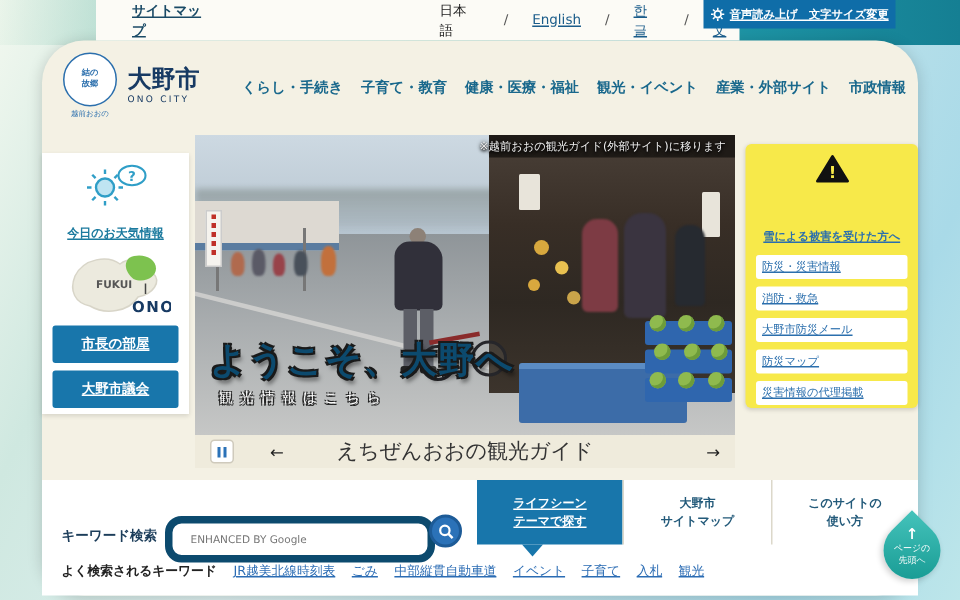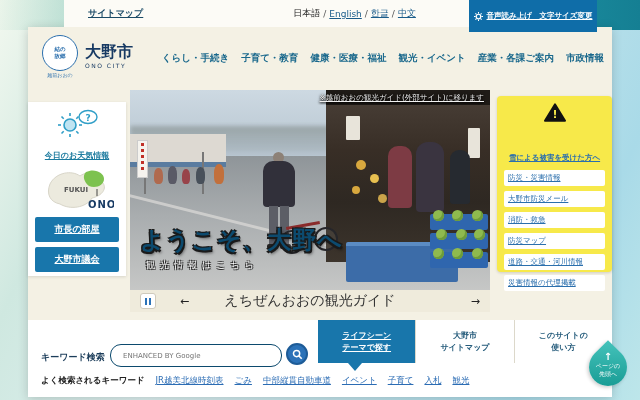--- a/index.html
+++ b/index.html
@@ -3,29 +3,29 @@
 <meta charset="utf-8">
 <style>
   html,body{margin:0;padding:0;}
   body{
     width:640px;height:400px;position:relative;overflow:hidden;
     font-family:"DejaVu Sans","Liberation Sans",sans-serif;
     background:linear-gradient(115deg,#f2f8ef 0%,#cfe8e0 18%,#dcefef 40%,#bfe2ea 65%,#a9dae8 85%,#bde6ea 100%);
   }
   .top-band{position:absolute;top:0;left:0;width:640px;height:30px;
     background:linear-gradient(90deg,rgba(190,225,205,.15) 0%,#5bb3a4 45%,#1d93a4 78%,#157f93 100%);}
-  .sheet{position:absolute;left:28px;top:27px;width:584px;height:370px;background:#f4f1e4;box-shadow:0 2px 10px rgba(0,0,0,.18);}
+  .sheet{position:absolute;left:28px;top:27px;width:584px;height:370px;background:#f4f1e4;box-shadow:0 2px 10px rgba(0,0,0,.18);border-radius:28px;}
   
   .topbar{position:absolute;left:64px;top:0;width:429px;height:27px;background:#fcfbf6;display:flex;align-items:center;z-index:6;}
   .sitemap{margin-left:24px;font-size:9px;font-weight:bold;color:#1a4a66;text-decoration:underline;cursor:pointer;}
-  .langs{margin-left:150px;font-size:9px;color:#222;display:flex;align-items:center;gap:3px;}
+  .langs{margin-left:150px;font-size:9px;color:#222;display:flex;align-items:center;gap:16px;}
   .langs .lang{color:#1a5c8a;text-decoration:underline;cursor:pointer;}
   .langs .cur{color:#222;text-decoration:none;}
   .langs .sep{color:#555;}
-  .a11y-btn{position:absolute;left:469px;top:0;width:128px;height:32px;background:#0f6da8;color:#fff;
+  .a11y-btn{position:absolute;left:469px;top:0;width:128px;height:19px;background:#0f6da8;color:#fff;
     display:flex;align-items:center;justify-content:center;gap:4px;font-size:7.5px;font-weight:bold;z-index:7;cursor:pointer;}
   .a11y-btn span{text-decoration:underline;white-space:nowrap;}
   
   .header{position:absolute;left:0;top:0;width:584px;height:63px;}
   .logo{position:absolute;left:14px;top:8px;display:flex;align-items:center;gap:7px;cursor:pointer;}
   .emblem{width:36px;text-align:center;}
   .emblem .circ{width:34px;height:34px;border-radius:50%;border:1px solid #2b6fad;background:#fff;
     display:flex;flex-direction:column;align-items:center;justify-content:center;color:#2b6fad;}
   .emblem .circ .t{font-size:5.5px;font-weight:bold;line-height:1.2;}
   .emblem .cap{font-size:5px;color:#2b6fad;margin-top:1px;white-space:nowrap;}
@@ -65,21 +65,21 @@
   .man .leg{position:absolute;top:54px;width:9px;height:38px;background:#5c5e66;}
   .man .leg.l{left:7px;}.man .leg.r{left:18px;}
   .man .shoe{position:absolute;top:92px;width:11px;height:5px;background:#222;border-radius:2px;}
   .man .shoe.l{left:5px;}.man .shoe.r{left:18px;}
   .wheel{position:absolute;border:2.5px solid #26262a;border-radius:50%;width:20px;height:20px;background:rgba(255,255,255,.08);}
   .bike-frame{position:absolute;width:34px;height:3px;background:#8a2b2b;transform:rotate(-10deg);}
   .tarp{position:absolute;left:216px;top:152px;width:112px;height:36px;background:#3c6ca8;border-top:4px solid #5b8cc4;border-radius:2px;}
   .crates{position:absolute;left:300px;top:124px;width:58px;}
   .crate{position:relative;width:58px;height:16px;background:#2f66ae;border-radius:2px;margin-bottom:3px;}
   .crate i{position:absolute;top:-4px;width:11px;height:11px;border-radius:50%;background:#8fba4e;box-shadow:inset -2px -2px 0 #6d9c3a;}
-  .hero-note{position:absolute;right:6px;top:3px;font-size:7.5px;color:#f2f2f2;text-shadow:0 0 3px #000,0 1px 2px #000;text-decoration:underline;}
+  .hero-note{position:absolute;right:6px;top:3px;font-size:7.5px;color:#f2f2f2;text-shadow:0 0 3px #000,0 1px 2px #000;}
   .hero-title{position:absolute;left:10px;bottom:34px;font-size:24px;font-weight:bold;color:#0c4a6e;letter-spacing:1px;
     text-shadow:-1.5px -1.5px 0 #1a1a1a,1.5px -1.5px 0 #1a1a1a,-1.5px 1.5px 0 #1a1a1a,1.5px 1.5px 0 #1a1a1a,2px 3px 3px rgba(0,0,0,.5);}
   .hero-sub{position:absolute;left:16px;bottom:18px;font-size:9px;color:#fff;letter-spacing:5px;
     text-shadow:-1px -1px 0 #222,1px -1px 0 #222,-1px 1px 0 #222,1px 1px 0 #222;}
   
   .cbar{position:absolute;left:102px;top:200px;width:360px;height:22px;background:#efebdc;display:flex;align-items:center;}
   .pausebtn{margin-left:10px;width:14px;height:14px;background:#fff;border:1px solid #cfcabc;border-radius:3px;
     display:flex;align-items:center;justify-content:center;gap:2px;cursor:pointer;}
   .pausebtn i{display:block;width:2px;height:7px;background:#2b72b8;}
   .arrow{font-size:11px;color:#222;cursor:pointer;}
@@ -87,21 +87,21 @@
   .arrow.next{margin-left:auto;margin-right:10px;}
   .ccaption{position:absolute;left:0;width:100%;text-align:center;font-size:14px;color:#333;pointer-events:none;}
   
   .emg{position:absolute;left:469px;top:6px;width:115px;height:176px;background:#f7e94a;border-radius:4px;padding:7px 7px 0;box-sizing:border-box;box-shadow:0 1px 3px rgba(0,0,0,.15);}
   .emg .icon{display:block;margin:0 auto 3px;}
   .emg .head{display:block;text-align:center;font-size:7.5px;font-weight:bold;color:#2b6fad;text-decoration:underline;margin-bottom:7px;cursor:pointer;margin-top:31px;}
   .emg .lnk{display:block;background:#fff;border-radius:2px;margin-bottom:5px;padding:3px 4px;font-size:7.5px;color:#2b6fad;text-decoration:underline;white-space:nowrap;overflow:hidden;cursor:pointer;}
   
   .bottom{position:absolute;left:0;top:293px;width:584px;height:77px;background:#fff;}
   .kw-label{position:absolute;left:13px;top:31px;font-size:9px;font-weight:bold;color:#1c3d5a;}
-  .searchwrap{position:absolute;left:82px;top:24px;width:170px;height:21px;border:1px solid #0c4a6e;border-radius:11px;background:#fff;display:flex;align-items:center;}
+  .searchwrap{position:absolute;left:82px;top:24px;width:170px;height:21px;border:5px solid #0c4a6e;border-radius:11px;background:#fff;display:flex;align-items:center;}
   .searchwrap input{border:none;outline:none;background:transparent;width:150px;margin-left:10px;font-size:7px;color:#444;font-family:inherit;}
   .searchbtn{position:absolute;left:258px;top:23px;width:22px;height:22px;border-radius:50%;background:#2b72b8;border:2px solid #1d5b97;box-sizing:border-box;display:flex;align-items:center;justify-content:center;cursor:pointer;}
   .tabs{position:absolute;left:290px;top:0;width:294px;height:43px;display:flex;}
   .tab{flex:1;display:flex;flex-direction:column;align-items:center;justify-content:center;font-size:8px;font-weight:bold;color:#235a7a;border-left:1px solid #dcd8ca;line-height:1.4;text-align:center;cursor:pointer;}
   .tab.active{background:#1876ab;color:#fff;border-left:none;}
   .tab.active span{text-decoration:underline;}
   .tab-pointer{position:absolute;left:320px;top:43px;width:0;height:0;border:7px solid transparent;border-top:8px solid #1876ab;border-bottom:none;}
   .kwrow{position:absolute;left:13px;top:55px;display:flex;align-items:center;gap:11px;}
   .kwrow .lbl{font-size:8.5px;font-weight:bold;color:#222;}
   .kwrow .k{font-size:8.5px;color:#2b6cb4;text-decoration:underline;white-space:nowrap;cursor:pointer;}
@@ -160,21 +160,21 @@
       <div class="cityname">
         <div class="jp">大野市</div>
         <div class="en">ONO CITY</div>
       </div>
     </div>
     <nav class="nav">
       <span class="item">くらし・手続き</span>
       <span class="item">子育て・教育</span>
       <span class="item">健康・医療・福祉</span>
       <span class="item">観光・イベント</span>
-      <span class="item">産業・各課ご案内</span>
+      <span class="item">産業・外部サイト</span>
       <span class="item">市政情報</span>
     </nav>
   </div>
 
   <div class="main">
 
     <div class="sidebar">
       <svg class="mapbox" width="44" height="32" viewBox="0 0 44 32" style="margin-top:5px;">
         <g stroke="#2f9ec7" stroke-width="1.6" fill="none">
           <circle cx="15" cy="18" r="6" fill="#bfe4f2"></circle>
@@ -278,24 +278,23 @@
       <span class="arrow next">→</span>
     </div>
 
     <div class="emg">
       <svg class="icon" width="22" height="19" viewBox="0 0 24 20">
         <path d="M12 1 L23 19 H1 Z" fill="#111" stroke="#111" stroke-width="2" stroke-linejoin="round"></path>
         <text x="12" y="16.5" text-anchor="middle" font-size="12" font-weight="bold" fill="#f7e94a">!</text>
       </svg>
       <a class="head">雪による被害を受けた方へ</a>
       <a class="lnk">防災・災害情報</a>
+      <a class="lnk">消防・救急</a>
       <a class="lnk">大野市防災メール</a>
-      <a class="lnk">消防・救急</a>
       <a class="lnk">防災マップ</a>
-      <a class="lnk">道路・交通・河川情報</a>
       <a class="lnk">災害情報の代理掲載</a>
     </div>
   </div>
 
   <div class="bottom">
     <div class="kw-label">キーワード検索</div>
     <div class="searchwrap">
       <input type="text" placeholder="ENHANCED BY Google" style="">
     </div>
     <div class="searchbtn">

